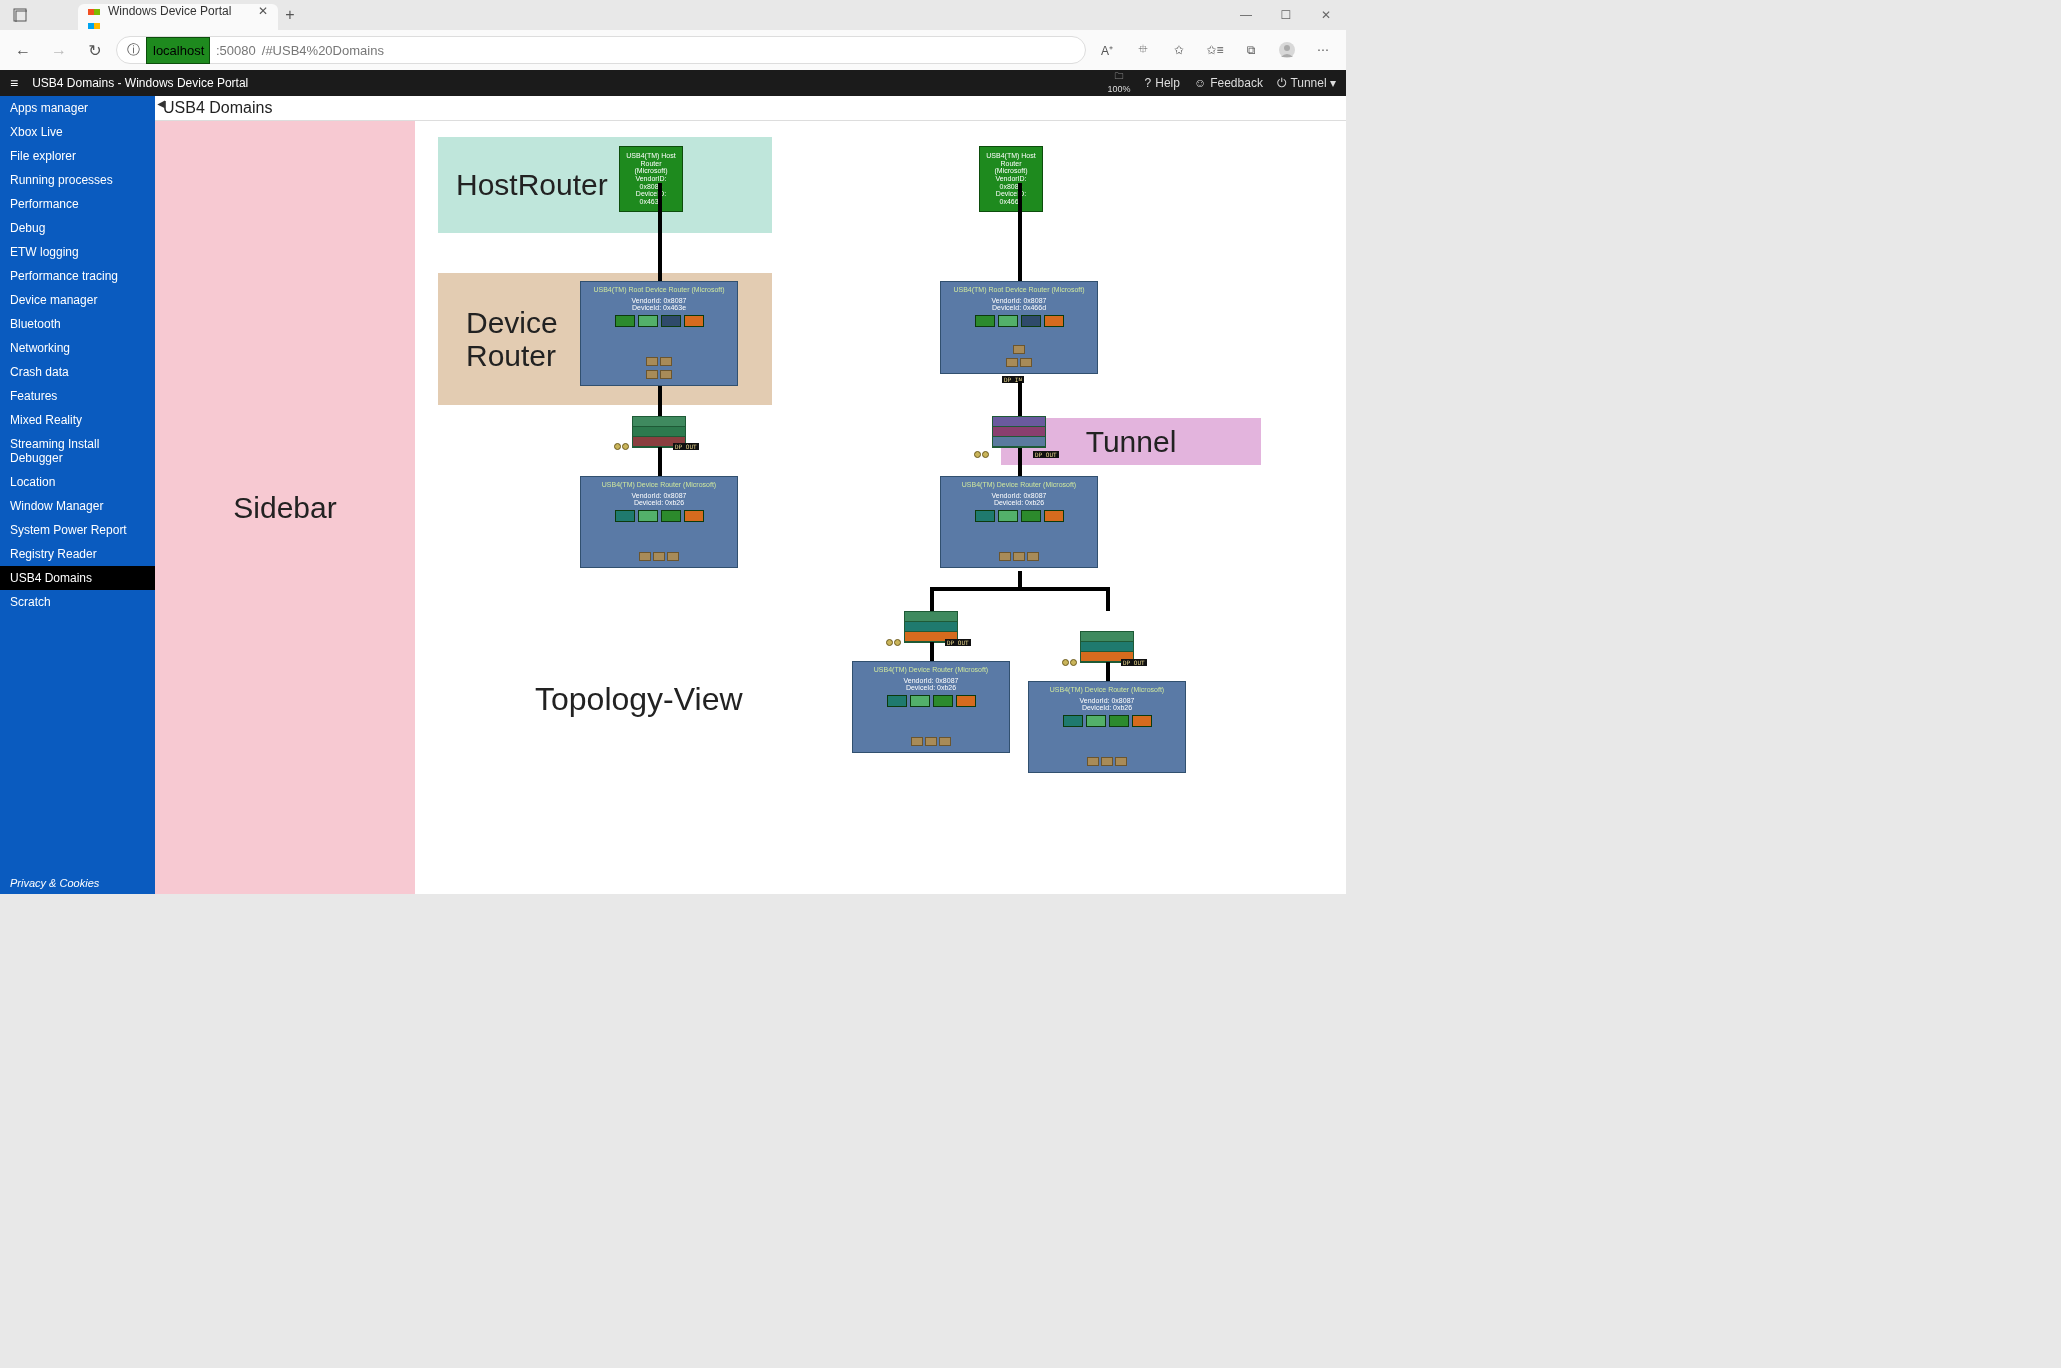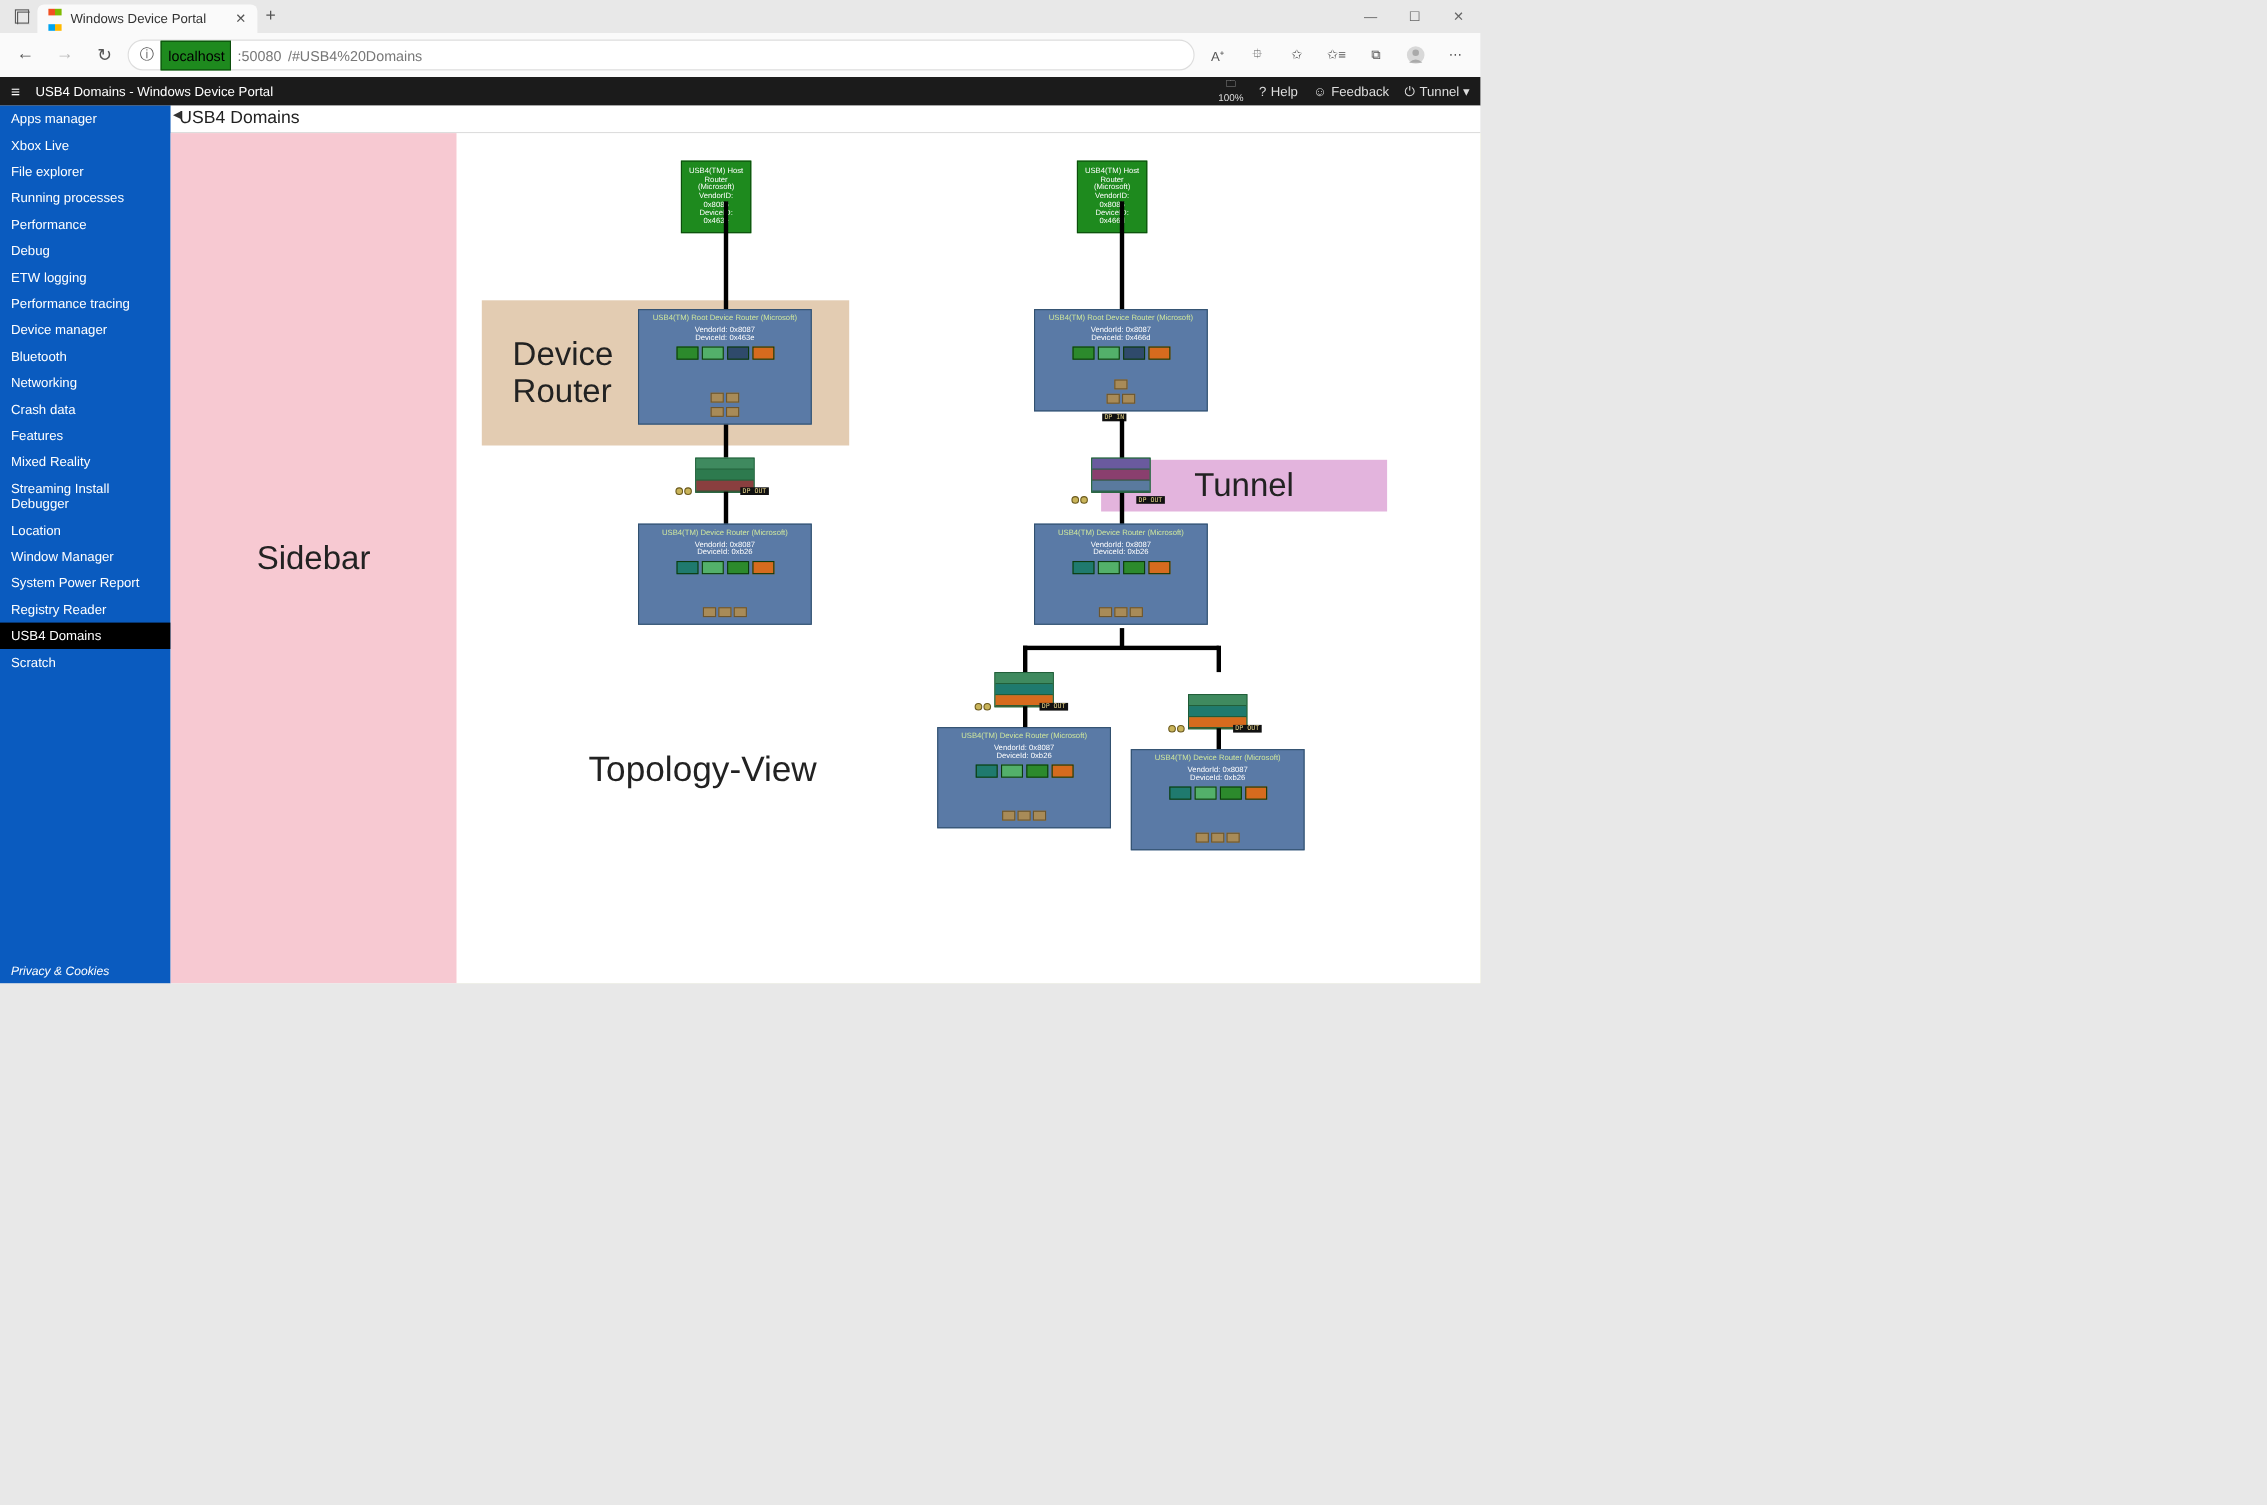--- a/index.html
+++ b/index.html
@@ -2,21 +2,21 @@
 <html><head>
 <meta charset="utf-8">
 <style>
   * { margin:0; padding:0; box-sizing:border-box; font-family:"Segoe UI",Arial,sans-serif; }
   body { background:#e8e8e8; width:1346px; height:894px; overflow:hidden; font-size:12px; }
 
   
   .chrome     { background:#e8e8e8; }
   .titlebar   { display:flex; align-items:center; height:30px; }
   .tabicon    { width:28px; display:flex; justify-content:center; align-items:center; margin-left:6px;}
-  .tab        { background:#fafafa; height:26px; margin-top:4px; border-radius:6px 6px 0 0; display:flex; align-items:center; padding:0 10px; gap:8px; width:200px; }
+  .tab        { background:#fafafa; height:26px; margin-top:4px; border-radius:6px 6px 0 0; display:flex; align-items:flex-start; padding:0 10px; gap:8px; width:200px;margin-left:44px; }
   .tab-title  { flex:1; font-size:12px; color:#333; white-space:nowrap; overflow:hidden; text-overflow:ellipsis;}
   .tab-close  { font-size:12px; color:#555; }
   .newtab     { width:24px; text-align:center; font-size:16px; color:#555; }
   .winbtns    { margin-left:auto; display:flex; }
   .winbtn     { width:40px; height:30px; display:flex; align-items:center; justify-content:center; color:#666; font-size:12px;}
   .addrrow    { background:#fafafa; height:40px; display:flex; align-items:center; padding:0 8px; gap:6px; }
   .navbtn     { width:30px; height:30px; display:flex; align-items:center; justify-content:center; color:#555; font-size:16px; border-radius:4px;}
   .navbtn.disabled{ color:#bbb; }
   .addrbar    { flex:1; height:28px; border:1px solid #ddd; border-radius:14px; background:#fff; display:flex; align-items:center; padding:0 10px; gap:6px; color:#555; font-size:13px;}
   .addrbar .host{ color:#000; }
@@ -178,20 +178,23 @@
 
   <div class="main">
     <div class="pagetitle">USB4 Domains</div>
 
     <div class="canvas">
 
       <div class="annot pink" style="left:0; top:0; width:260px; height:100%; justify-content:center;">
           <span>Sidebar</span>
         </div>
       <div class="annot yellow" style="left:260px; top:0; right:0; height:100%; z-index:-1;"></div>
+      <div class="annot teal" style="left:283px; top:16px; width:334px; height:96px; padding-left:18px;">
+          <span>HostRouter</span>
+        </div>
       <div class="annot tan" style="left:283px; top:152px; width:334px; height:132px; padding-left:28px; white-space:pre; line-height:1.1;"><span>Device
 Router</span></div>
       <div class="annot" style="left:380px; top:560px; font-size:32px;">
           <span>Topology-View</span>
         </div>
       <div class="annot violet" style="left:846px; top:297px; width:260px; height:47px; justify-content:center;">
           <span>Tunnel</span>
         </div>
 
       <div class="node host" style="left:464px; top:25px;">

